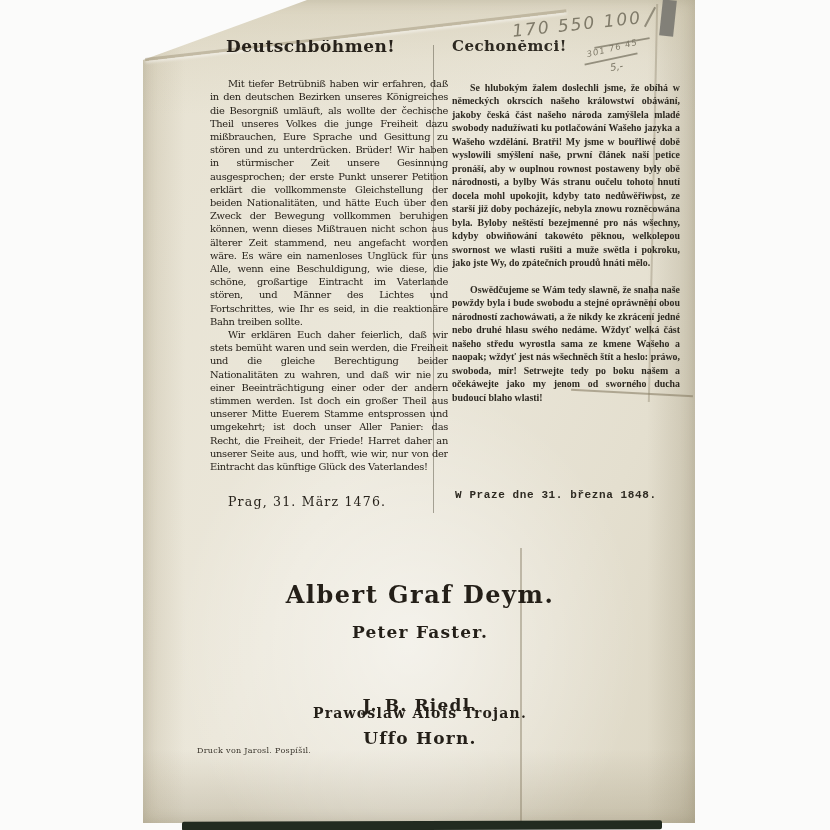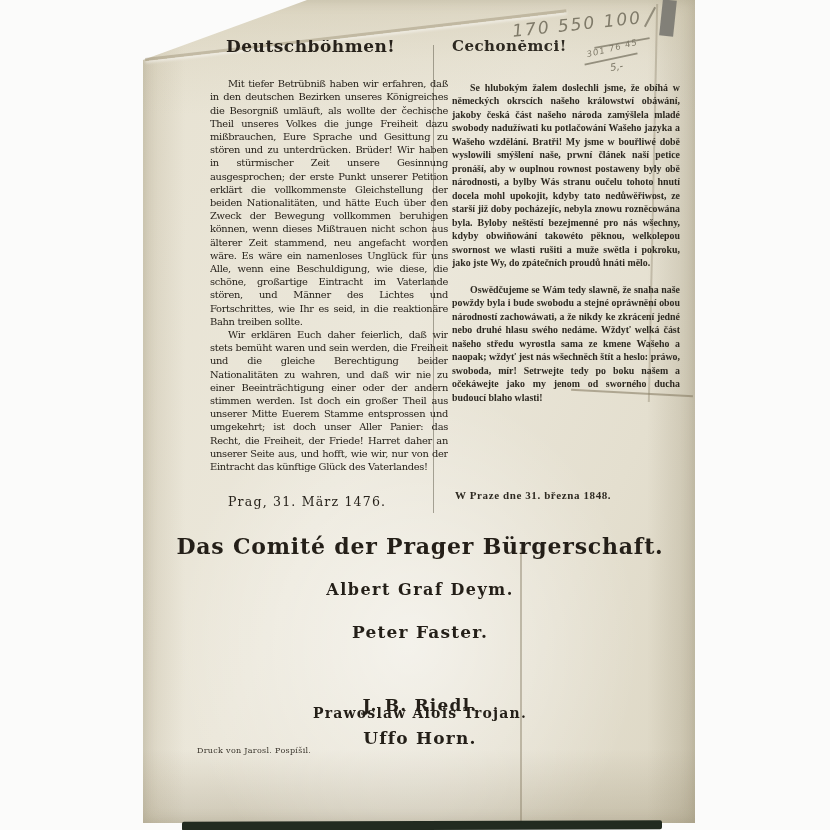--- a/index.html
+++ b/index.html
@@ -41,26 +41,26 @@
   .head-czech{font-size:15px;font-weight:bold;letter-spacing:.5px;margin:0;text-align:left;
      font-family:"DejaVu Serif",serif;}
   .col-german p{margin:0;text-indent:18px;}
   .col-german p.first{margin-top:24px;}
   .col-czech p{margin:0;text-indent:18px;font-family:Liberation Serif, serif;}
   .col-czech p.first{margin-top:27px;}
   .col-czech p.second{margin-top:13px;}
   .divider{position:absolute;left:433px;top:45px;width:1px;height:468px;background:rgba(90,85,70,.5);}
   .dateline-german{position:absolute;left:228px;top:494px;font-size:12.5px;letter-spacing:1.2px;color:#27221b;}
   .dateline-czech{position:absolute;left:455px;top:489px;font-size:11px;font-weight:bold;
-     letter-spacing:.6px;font-family:Liberation Serif, serif;color:#2e2a22;}
+     letter-spacing:.6px;font-family:Liberation Mono, monospace;color:#2e2a22;}
 
   .comite{position:absolute;left:140px;top:533px;width:560px;text-align:center;
      font-size:22px;font-weight:bold;letter-spacing:.8px;color:#241f18;}
   .sig{position:absolute;left:140px;width:560px;text-align:center;font-weight:bold;color:#241f18;}
-  .sig-0{top:580px;font-size:16px;letter-spacing:1.5px;}
+  .sig-0{top:580px;font-size:24px;letter-spacing:1.5px;}
   .sig-1{top:622px;font-size:17px;letter-spacing:1.2px;}
   .sig-2{top:680px;font-size:14px;letter-spacing:1.2px;margin-top:25px;}
   .sig-3{top:695px;font-size:17px;letter-spacing:1.2px;}
   .sig-4{top:728px;font-size:17px;letter-spacing:1.2px;}
   .imprint{position:absolute;left:197px;top:746px;font-size:8px;letter-spacing:.3px;color:#3a352c;text-align:right;}
 
   
   .pencil{position:absolute;color:#7f7a69;font-family:"DejaVu Sans",sans-serif;font-style:italic;}
   .pencil-top{left:512px;top:14px;font-size:17px;letter-spacing:2px;transform:rotate(-6deg);}
   .pencil-underline{position:absolute;left:594px;top:42px;width:56px;height:2px;
@@ -97,21 +97,20 @@
   </div>
   <div class="dateline-german">Prag, 31. März 1476.</div>
 
   <div class="col col-czech">
     <h1 class="head-czech">Čechoněmci!</h1>
     <p class="first">Se hlubokým žalem doslechli jsme, že obíhá w německých okrscích našeho králowstwí obáwání, jakoby česká část našeho národa zamýšlela mladé swobody nadužíwati ku potlačowání Wašeho jazyka a Wašeho wzdělání. Bratři! My jsme w bouřliwé době wyslowili smýšlení naše, prwní článek naší petice pronáší, aby w ouplnou rownost postaweny byly obě národnosti, a bylby Wás stranu oučelu tohoto hnutí docela mohl upokojit, kdyby tato nedůwěřiwost, ze starší již doby pocházejíc, nebyla znowu rozněcowána byla. Byloby neštěstí bezejmenné pro nás wšechny, kdyby obwiňowání takowéto pěknou, welkolepou swornost we wlasti rušiti a muže swětla i pokroku, jako jste Wy, do zpátečních proudů hnáti mělo.</p>
     <p class="second">Oswědčujeme se Wám tedy slawně, že snaha naše powždy byla i bude swobodu a stejné opráwnění obou národností zachowáwati, a že nikdy ke zkrácení jedné nebo druhé hlasu swého nedáme. Wždyť welká část našeho středu wyrostla sama ze kmene Wašeho a naopak; wždyť jest nás wšechněch štít a heslo: práwo, swoboda, mír! Setrwejte tedy po boku našem a očekáwejte jako my jenom od sworného ducha budoucí blaho wlasti!</p>
   </div>
   <div class="dateline-czech">W Praze dne 31. března 1848.</div>
 
-  <div class="comite">Das Comité der Prager Bürgerschaft.</div>
   <div class="sig sig-0">Albert Graf Deym.</div>
   <div class="sig sig-1">Peter Faster.</div>
   <div class="sig sig-2">Prawoslaw Alois Trojan.</div>
   <div class="sig sig-3">J. B. Riedl.</div>
   <div class="sig sig-4">Uffo Horn.</div>
 
   <div class="imprint">Druck von Jarosl. Pospíšil.</div>
 
   <div class="pencil pencil-top">170 550 100</div>
   <div class="pencil-underline"></div>

